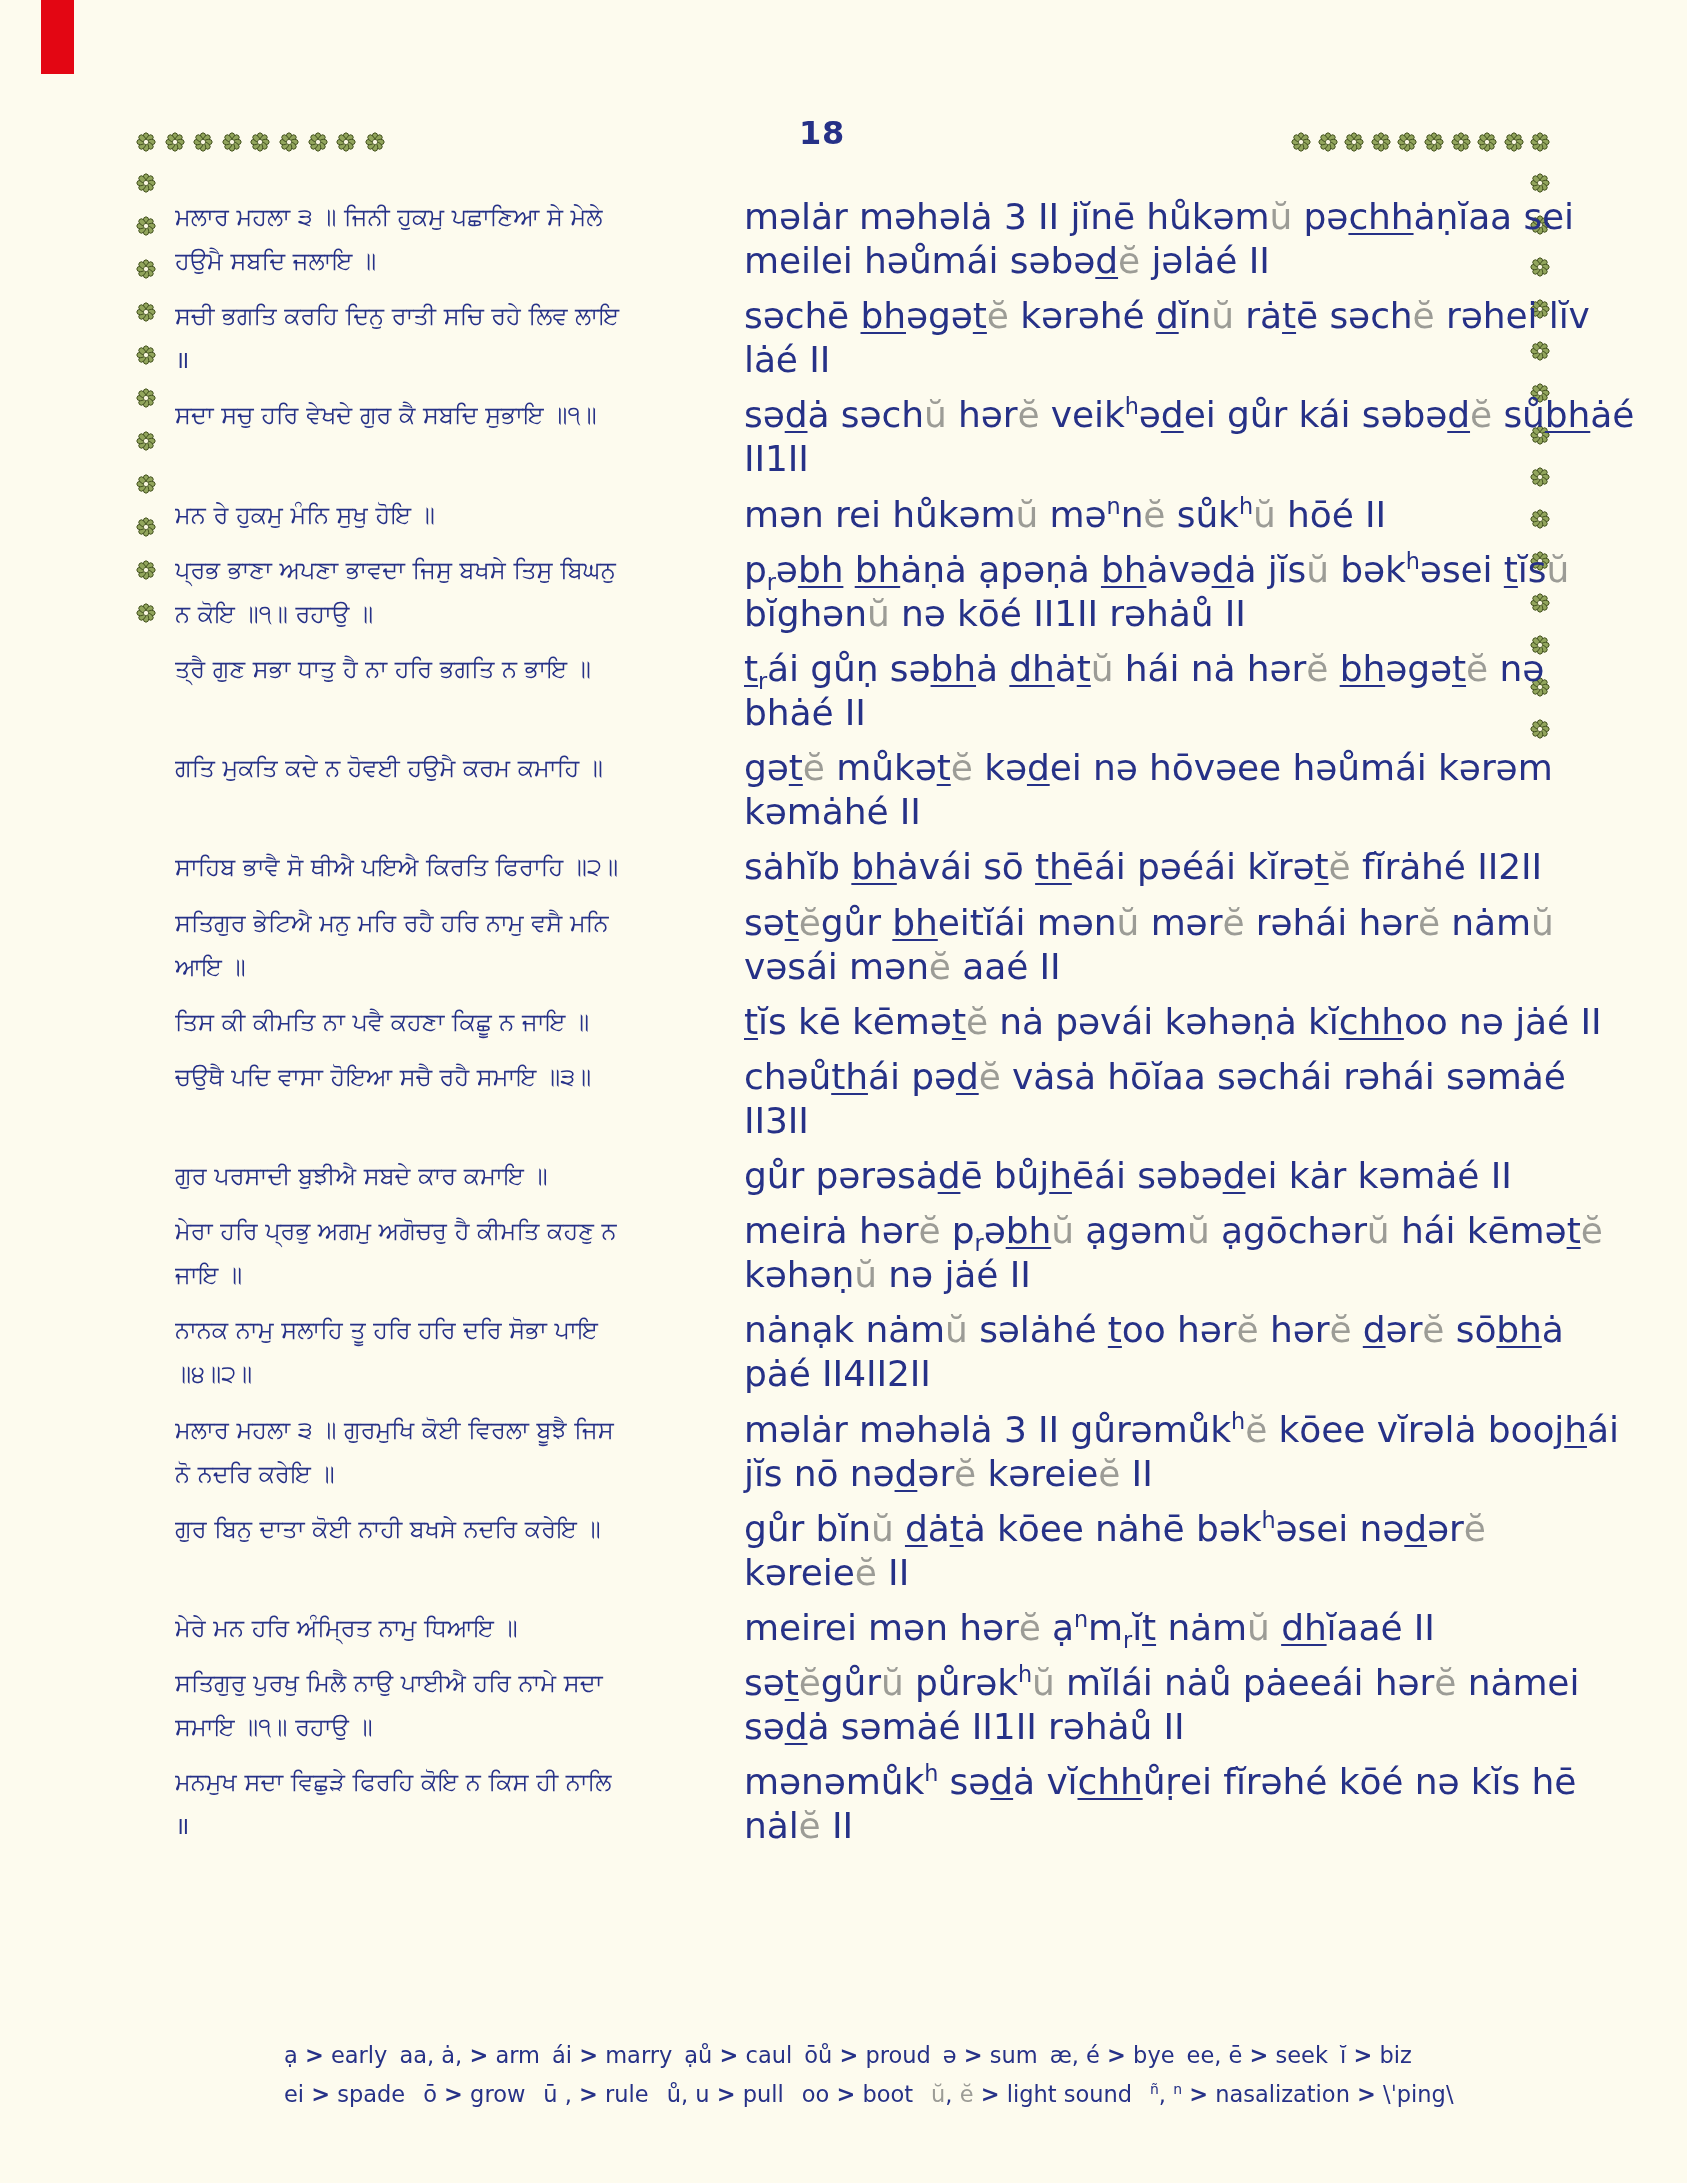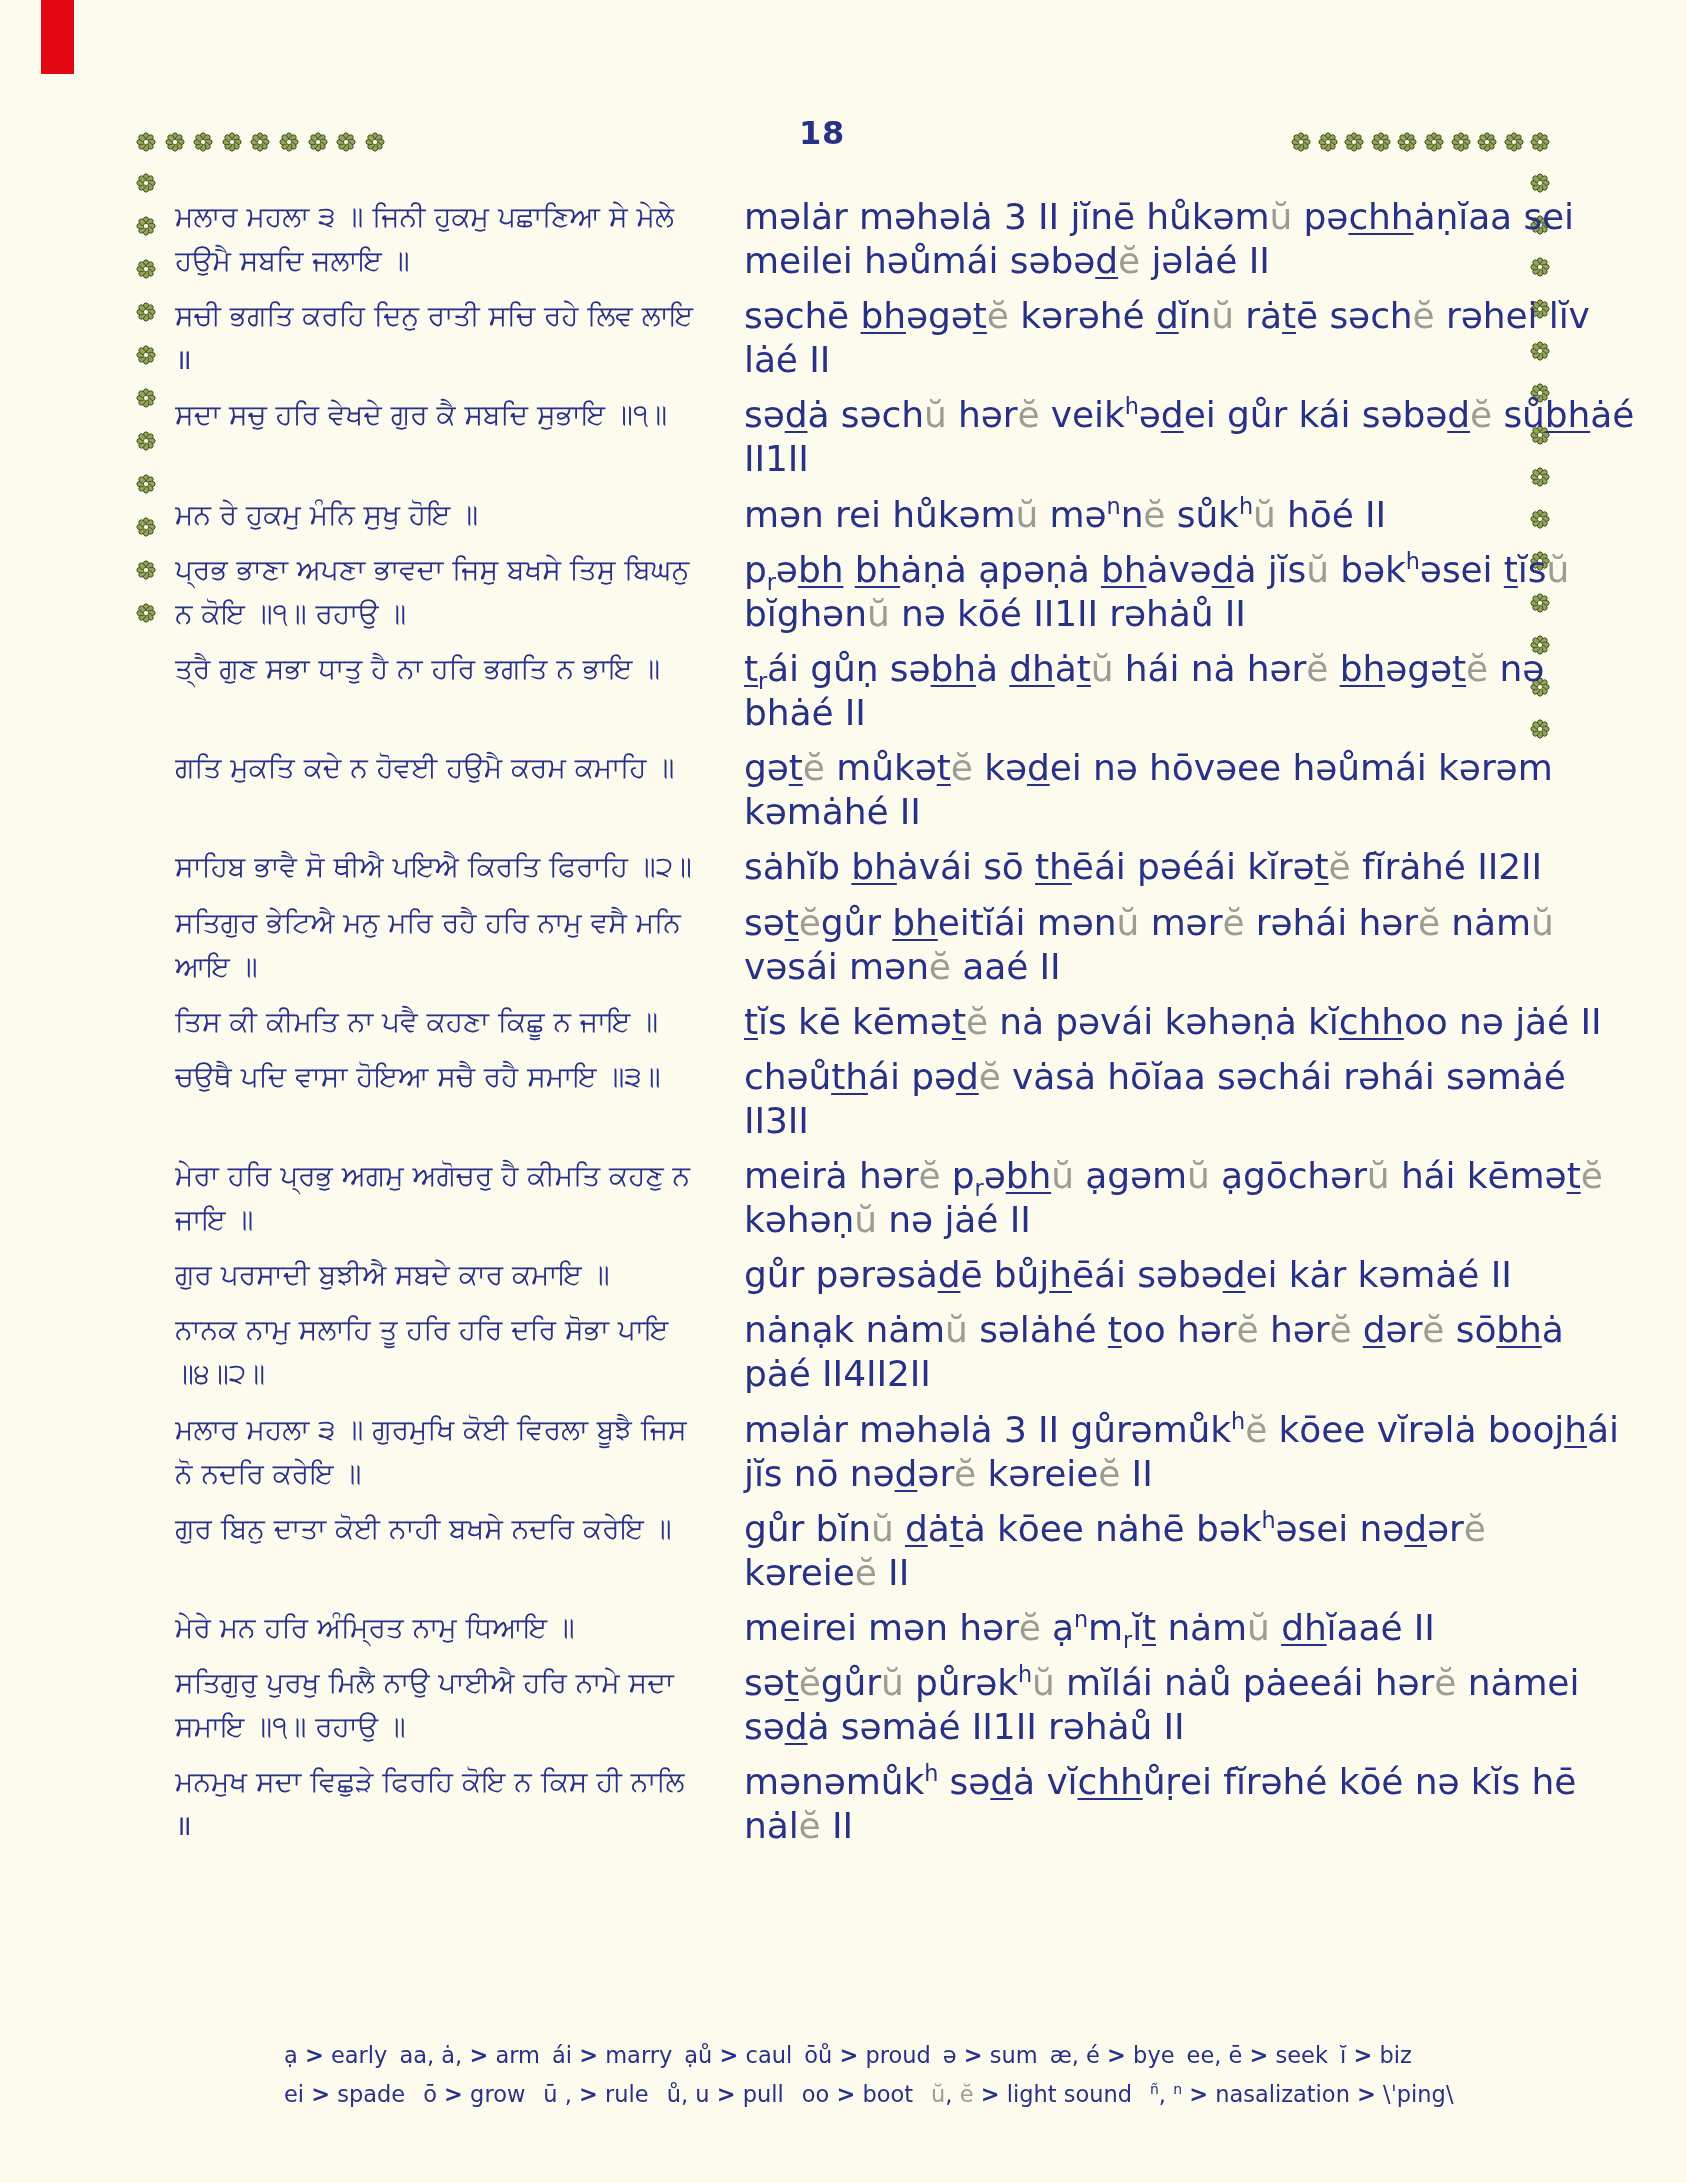--- a/index.html
+++ b/index.html
@@ -26,21 +26,21 @@
   .flower circle{fill:#faf7e2;stroke:var(--flower_outline,#42501f);stroke-width:1.2;}
   .decor-left-row{position:absolute;left:136px;top:132px;display:flex;gap:8.6px;}
   .decor-left-col{position:absolute;left:136px;top:173px;display:flex;flex-direction:column;gap:23px;}
   .decor-right-row{position:absolute;left:1291px;top:132px;display:flex;gap:6.6px;}
   .decor-right-col{position:absolute;left:1530px;top:173px;display:flex;flex-direction:column;gap:22px;}
   
   main{position:absolute;left:175px;top:195px;width:1373px;}
   .verse{display:flex;align-items:flex-start;margin-bottom:11.2px;}
   .gcell{
     flex:0 0 569px;width:569px;overflow:hidden;
-    font-size:28px;line-height:44px;white-space:nowrap;
+    font-size:24px;line-height:44px;white-space:nowrap;
   }
   .rcell{
     flex:1;font-size:36px;line-height:44px;white-space:nowrap;
     letter-spacing:-0.1px;
   }
   i{font-style:normal;color:var(--light,#9c9c96);}
   u{text-decoration:underline;text-decoration-thickness:2px;text-underline-offset:4px;}
   sup{font-size:62%;vertical-align:super;line-height:0;}
   sub{font-size:62%;vertical-align:sub;line-height:0;}
   b{font-weight:700;}
@@ -677,26 +677,26 @@
     </div>
     <div class="verse">
       <div class="gcell">ਤਿਸ ਕੀ ਕੀਮਤਿ ਨਾ ਪਵੈ ਕਹਣਾ ਕਿਛੂ ਨ ਜਾਇ ॥</div>
       <div class="rcell"><u>t</u>ĭs  kē kēmə<u>t</u><i>ĕ</i> nȧ pəvái kəhəṇȧ  kĭ<u>chh</u>oo nə  jȧé II</div>
     </div>
     <div class="verse">
       <div class="gcell">ਚਉਥੈ ਪਦਿ ਵਾਸਾ ਹੋਇਆ ਸਚੈ ਰਹੈ ਸਮਾਇ ॥੩॥</div>
       <div class="rcell">chəů<u>th</u>ái  pə<u>d</u><i>ĕ</i> vȧsȧ hōĭaa səchái  rəhái  səmȧé<br>II3II</div>
     </div>
     <div class="verse">
+      <div class="gcell">ਗੁਰ ਪਰਸਾਦੀ ਬੁਝੀਐ ਸਬਦੇ ਕਾਰ ਕਮਾਇ ॥</div>
+      <div class="rcell">gůr pərəsȧ<u>d</u>ē  bůj<u>h</u>ēái səbə<u>d</u>ei  kȧr  kəmȧé II</div>
+    </div>
+    <div class="verse">
       <div class="gcell">ਮੇਰਾ ਹਰਿ ਪ੍ਰਭੁ ਅਗਮੁ ਅਗੋਚਰੁ ਹੈ ਕੀਮਤਿ ਕਹਣੁ ਨ<br>ਜਾਇ ॥</div>
       <div class="rcell">meirȧ  hər<i>ĕ</i> p<sub>r</sub>ə<u>bh</u><i>ŭ</i> ạgəm<i>ŭ</i> ạgōchər<i>ŭ</i>  hái kēmə<u>t</u><i>ĕ</i><br>kəhəṇ<i>ŭ</i> nə jȧé II</div>
-    </div>
-    <div class="verse">
-      <div class="gcell">ਗੁਰ ਪਰਸਾਦੀ ਬੁਝੀਐ ਸਬਦੇ ਕਾਰ ਕਮਾਇ ॥</div>
-      <div class="rcell">gůr pərəsȧ<u>d</u>ē  bůj<u>h</u>ēái səbə<u>d</u>ei  kȧr  kəmȧé II</div>
     </div>
     <div class="verse">
       <div class="gcell">ਨਾਨਕ ਨਾਮੁ ਸਲਾਹਿ ਤੂ ਹਰਿ ਹਰਿ ਦਰਿ ਸੋਭਾ ਪਾਇ<br>॥੪॥੨॥</div>
       <div class="rcell">nȧnạk nȧm<i>ŭ</i> səlȧhé  <u>t</u>oo hər<i>ĕ</i> hər<i>ĕ</i> <u>d</u>ər<i>ĕ</i> sō<u>bh</u>ȧ<br>pȧé II4II2II</div>
     </div>
     <div class="verse">
       <div class="gcell">ਮਲਾਰ ਮਹਲਾ ੩ ॥ ਗੁਰਮੁਖਿ ਕੋਈ ਵਿਰਲਾ ਬੂਝੈ ਜਿਸ<br>ਨੋ ਨਦਰਿ ਕਰੇਇ ॥</div>
       <div class="rcell">məlȧr məhəlȧ 3 II gůrəmůk<sup>h</sup><i>ĕ</i> kōee vĭrəlȧ booj<u>h</u>ái<br>jĭs nō nə<u>d</u>ər<i>ĕ</i> kəreie<i>ĕ</i> II</div>
     </div>
     <div class="verse">

